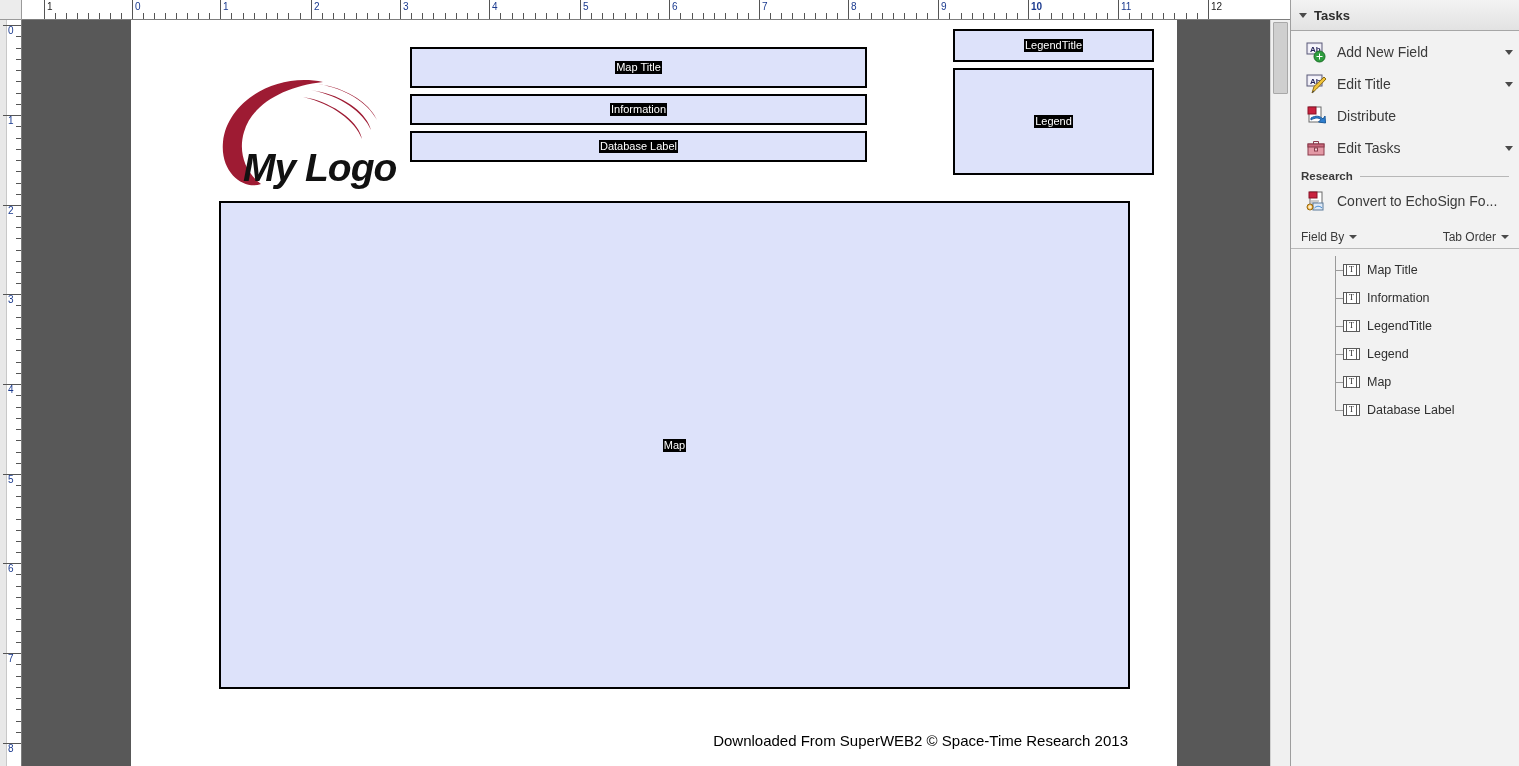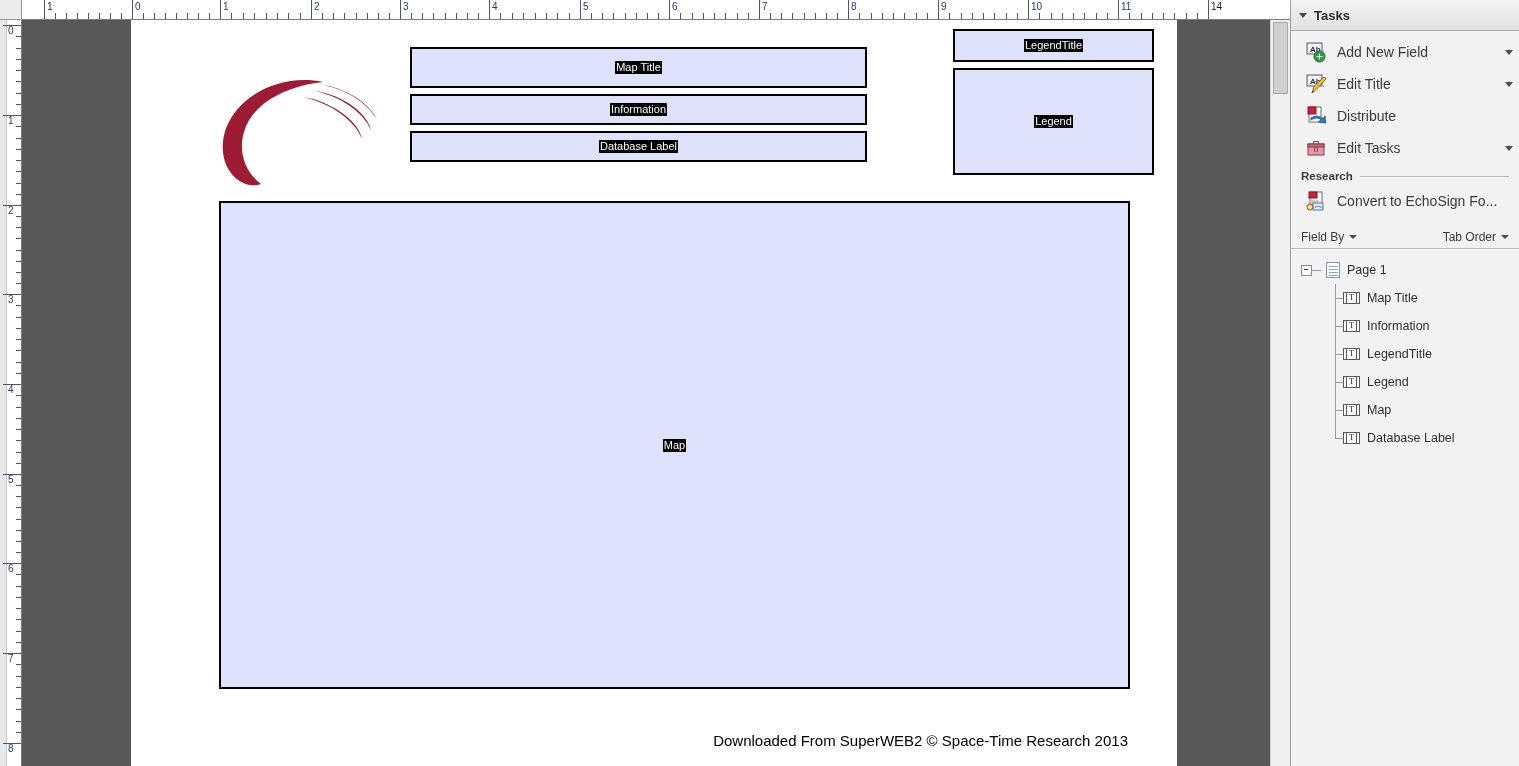--- a/index.html
+++ b/index.html
@@ -434,39 +434,39 @@
       <div class="tick h-major" style="left: 916px;"></div>
       <div class="rnum h inpage" style="left: 919px;">9</div>
       <div class="tick h-minor" style="left: 927px;"></div>
       <div class="tick h-minor" style="left: 939px;"></div>
       <div class="tick h-minor" style="left: 950px;"></div>
       <div class="tick h-minor" style="left: 961px;"></div>
       <div class="tick h-minor" style="left: 972px;"></div>
       <div class="tick h-minor" style="left: 984px;"></div>
       <div class="tick h-minor" style="left: 995px;"></div>
       <div class="tick h-major" style="left: 1006px;"></div>
-      <div class="rnum h inpage" style="left: 1009px;">10</div>
+      <div class="rnum h inpage" style="left: 1009px; font-weight: bold;">10</div>
       <div class="tick h-minor" style="left: 1017px;"></div>
       <div class="tick h-minor" style="left: 1029px;"></div>
       <div class="tick h-minor" style="left: 1040px;"></div>
       <div class="tick h-minor" style="left: 1051px;"></div>
       <div class="tick h-minor" style="left: 1062px;"></div>
       <div class="tick h-minor" style="left: 1074px;"></div>
       <div class="tick h-minor" style="left: 1085px;"></div>
       <div class="tick h-major" style="left: 1096px;"></div>
       <div class="rnum h inpage" style="left: 1099px;">11</div>
       <div class="tick h-minor" style="left: 1107px;"></div>
       <div class="tick h-minor" style="left: 1119px;"></div>
       <div class="tick h-minor" style="left: 1130px;"></div>
       <div class="tick h-minor" style="left: 1141px;"></div>
       <div class="tick h-minor" style="left: 1152px;"></div>
       <div class="tick h-minor" style="left: 1164px;"></div>
       <div class="tick h-minor" style="left: 1175px;"></div>
       <div class="tick h-major" style="left: 1186px;"></div>
-      <div class="rnum h outpage" style="left: 1189px;">14</div>
+      <div class="rnum h outpage" style="left: 1189px;">12</div>
     </div>
 
   <div class="ruler-v" id="ruler-v">
     <div class="vbar"></div>
   <div class="tick v-major" style="top: 5px;"></div>
       <div class="rnum v inpage" style="top: 6px;">0</div>
       <div class="tick v-minor" style="top: 16px;"></div>
       <div class="tick v-minor" style="top: 28px;"></div>
       <div class="tick v-minor" style="top: 39px;"></div>
       <div class="tick v-minor" style="top: 50px;"></div>
@@ -545,20 +545,21 @@
 
       <div class="logo-wrap">
         <svg width="220" height="120" viewBox="0 0 220 120">
           <g fill="#9e1b33">
             <path d="M118 14 C70 4, 22 34, 18 74 C15 106, 40 122, 56 116 C40 104, 33 84, 39 64 C47 36, 80 18, 118 14 Z"></path>
             <path d="M112 16 C140 20, 162 34, 172 52 C166 38, 148 24, 124 18 Z"></path>
             <path d="M106 22 C136 28, 158 44, 166 62 C162 46, 142 30, 116 24 Z"></path>
             <path d="M98 29 C128 36, 150 53, 157 71 C154 55, 134 39, 108 31 Z"></path>
           </g>
         </svg>
+        <div class="logo-text">My Logo</div>
       </div>
 
       <div class="hrule"></div>
 
       <div id="fields-host">
           <div class="field" style="left: 279px; top: 27px; width: 457px; height: 41px;">
             <span class="field-label">Map Title</span>
           </div>
           <div class="field" style="left: 279px; top: 74px; width: 457px; height: 31px;">
             <span class="field-label">Information</span>
@@ -660,31 +661,20 @@
         <span>Field By</span>
         <span class="sb-caret"></span>
       </span>
       <span class="sb-item">
         <span>Tab Order</span>
         <span class="sb-caret"></span>
       </span>
     </div>
 
     <div class="tree" id="fields-tree">
-        <div class="tree-row root">
-          <span class="expander"></span>
-          <span class="conn-h" style="left: 21px; top: 14px; width: 9px;"></span>
-          <span class="page-icon" style="margin-left: 9px;">
-            <span class="ln" style="top: 3px;"></span>
-            <span class="ln" style="top: 6px;"></span>
-            <span class="ln" style="top: 9px;"></span>
-            <span class="ln" style="top: 12px;"></span>
-          </span>
-          <span class="tree-label">Page 1</span>
-        </div>
         <div class="tree-row child">
           <span class="conn-v" style="top: 0px; height: 28px;"></span>
           <span class="conn-h" style="left: 44px; top: 14px; width: 8px;"></span>
           <span class="field-icon" style="margin-left: 12px;">T</span>
           <span class="tree-label">Map Title</span>
         </div>
         <div class="tree-row child">
           <span class="conn-v" style="top: 0px; height: 28px;"></span>
           <span class="conn-h" style="left: 44px; top: 14px; width: 8px;"></span>
           <span class="field-icon" style="margin-left: 12px;">T</span>

